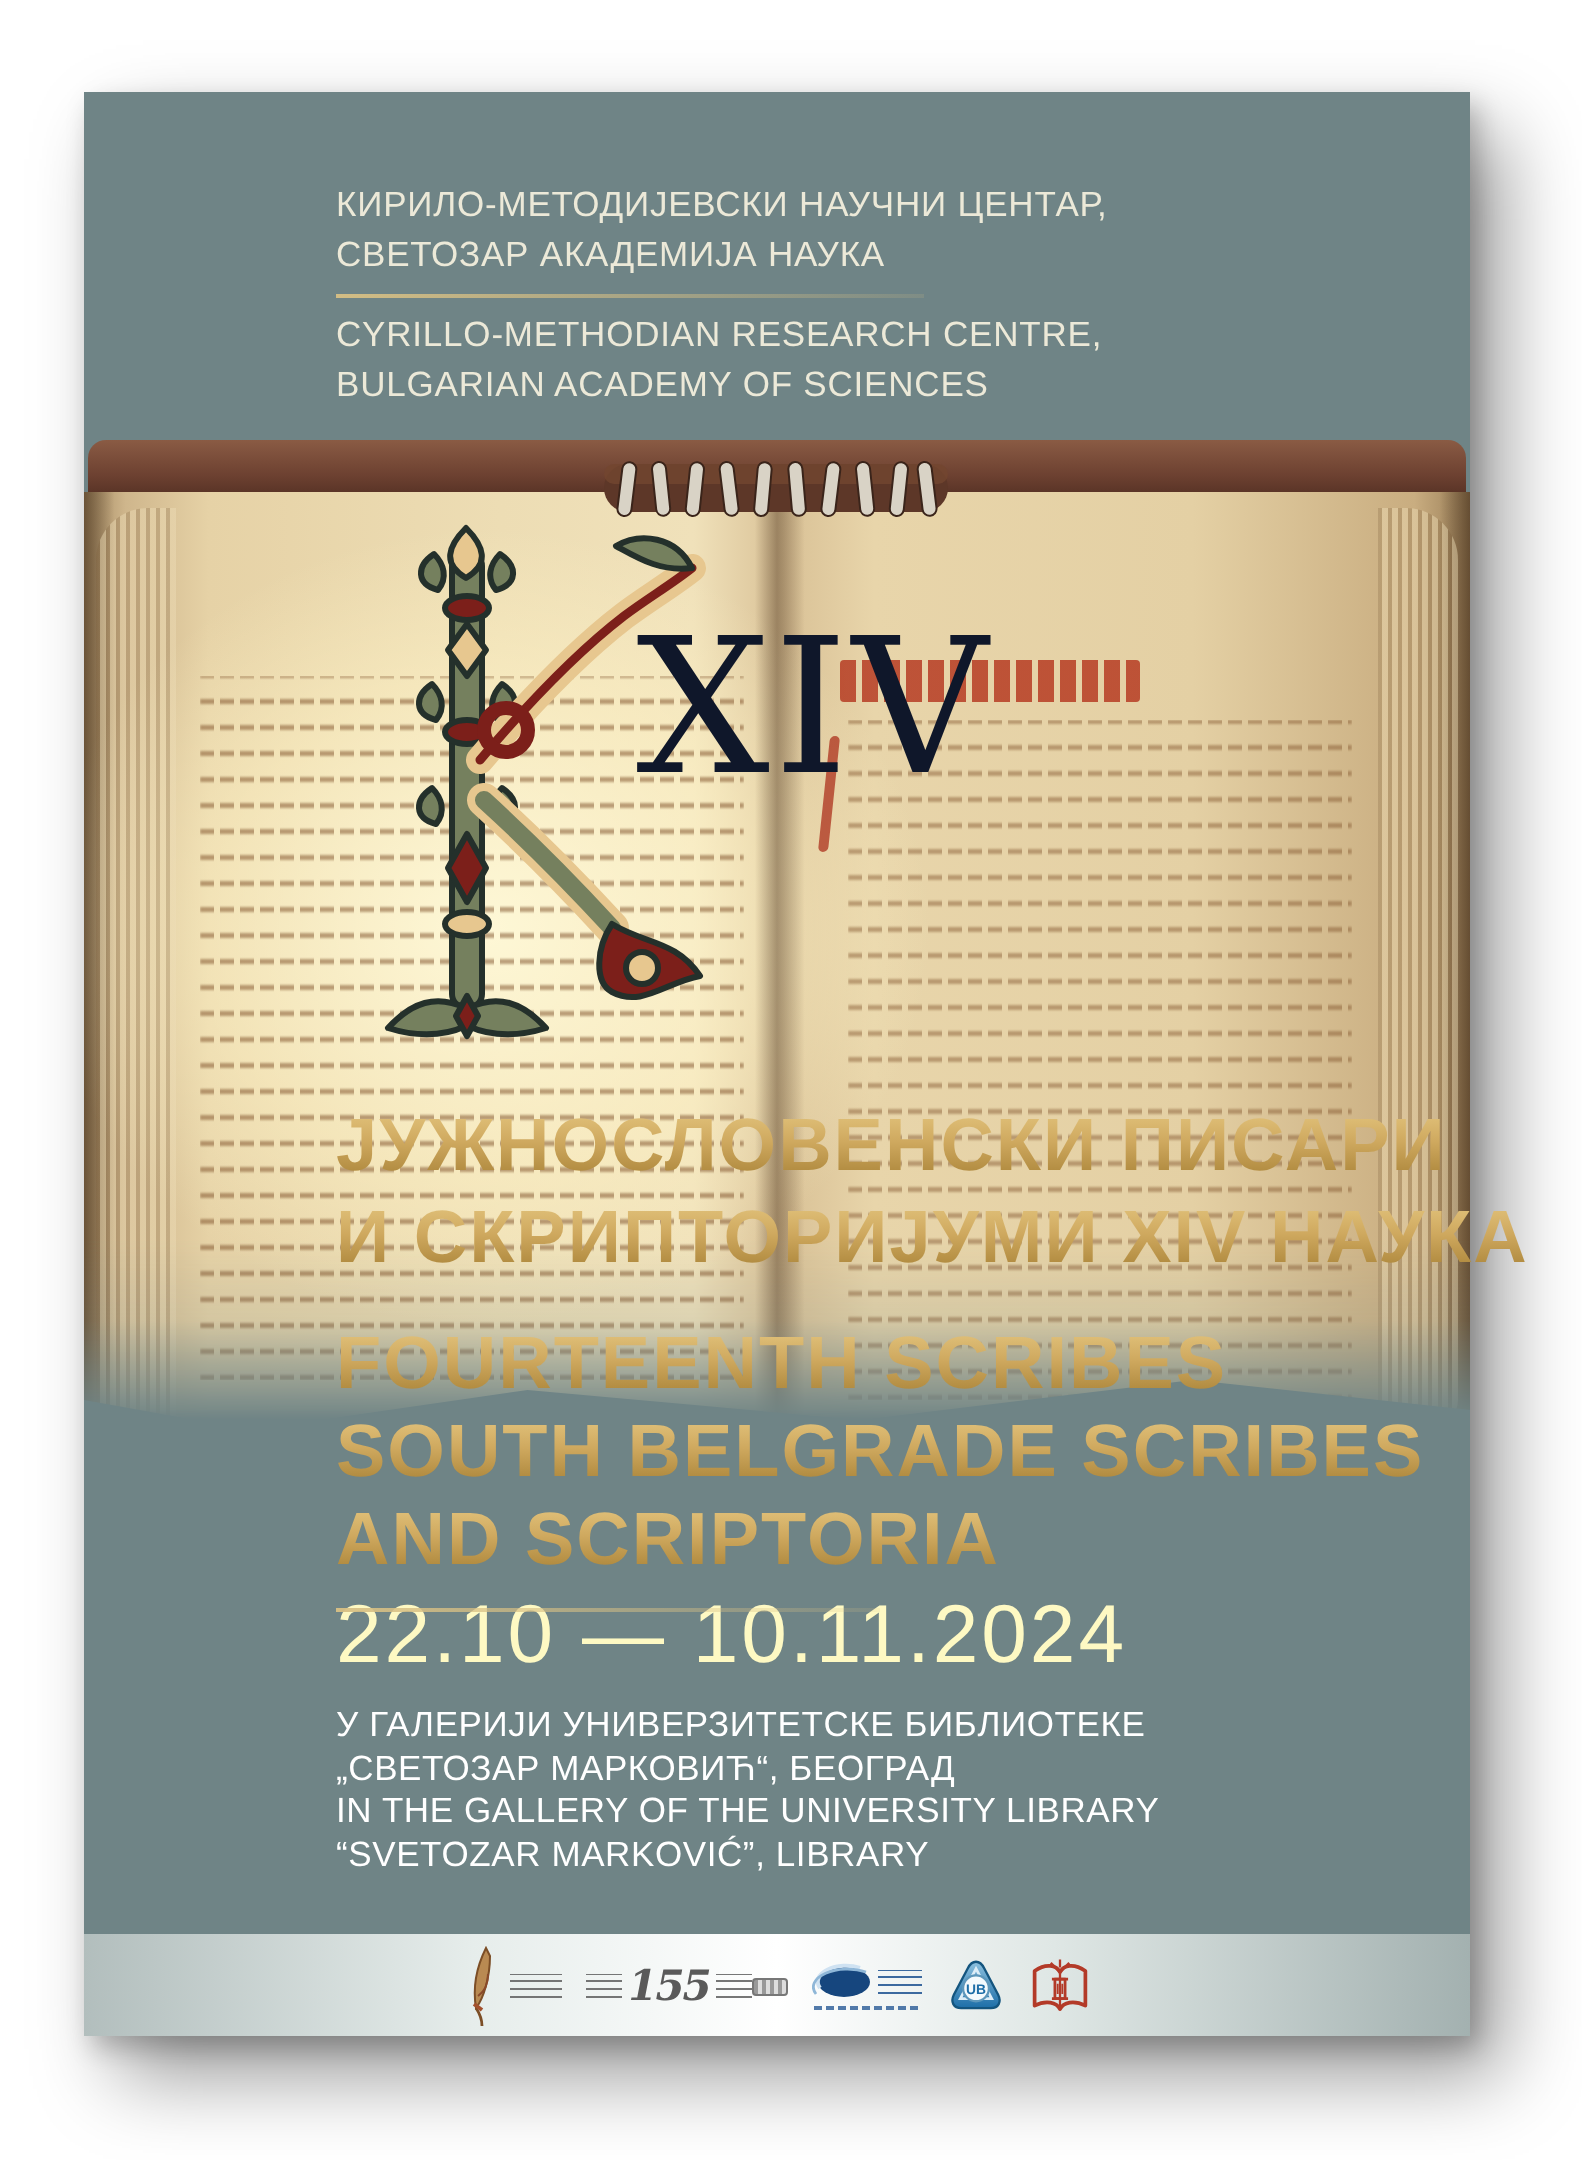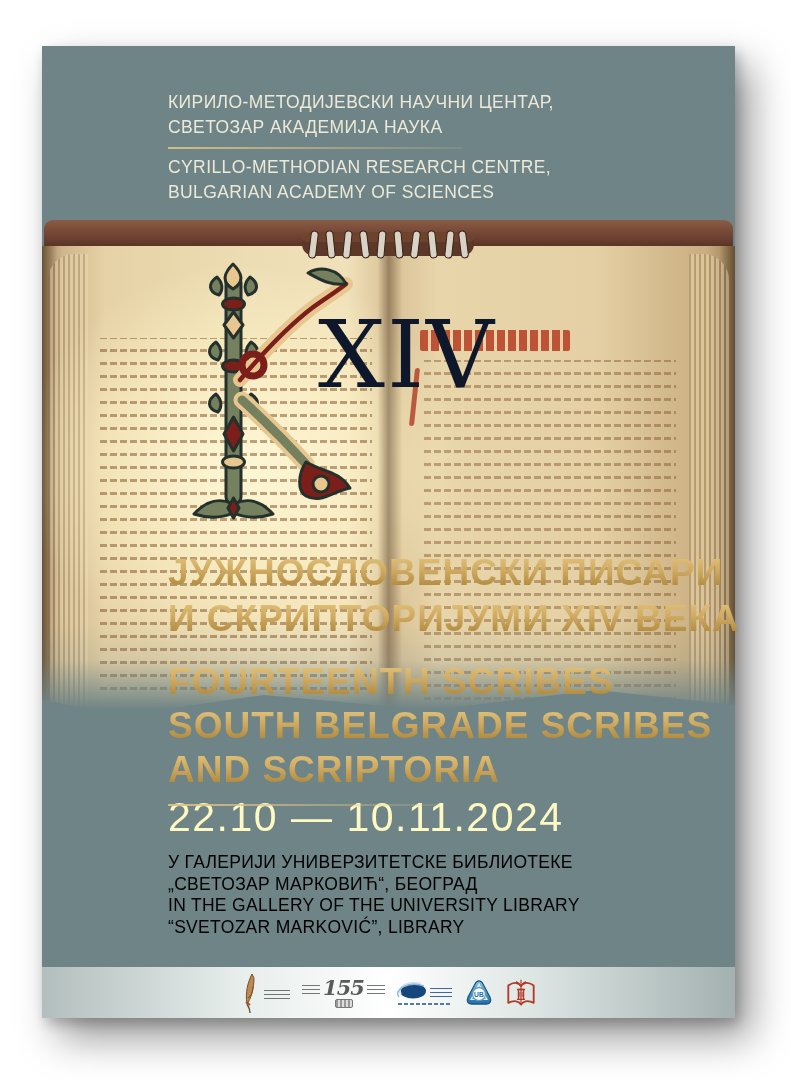--- a/index.html
+++ b/index.html
@@ -55,30 +55,30 @@
      background:linear-gradient(180deg,#e8cb85,#cfa95f 45%,#b28c41 78%,#dcbb72);
      -webkit-background-clip:text;background-clip:text;color:transparent;}
   .gold-sr{font-size:37px;line-height:46px;}
   .gold-en{font-size:37px;line-height:44px;}
   .gap{height:18px;}
   .title-divider{width:272px;height:1.5px;margin-top:12px;
      background:linear-gradient(90deg,rgba(216,192,132,.95),rgba(216,192,132,.15));}
   
   .dates{position:absolute;left:126px;top:748px;z-index:4;color:#fef9c3;
      font-size:41px;font-weight:300;letter-spacing:1.5px;white-space:nowrap;}
-  .venue{position:absolute;left:126px;top:806px;z-index:4;color:#000000;
+  .venue{position:absolute;left:126px;top:806px;z-index:4;color:#ffffff;
      font-size:17.5px;line-height:21.5px;letter-spacing:.3px;}
   
   .logo-band{position:absolute;left:0;bottom:0;width:693px;height:51px;z-index:6;
      background:linear-gradient(90deg,#b2bebd 0%,#e6edeb 28%,#ffffff 50%,#dfe7e5 70%,#a3b1b0 100%);
      display:flex;align-items:center;justify-content:center;gap:12px;}
   .logo-item{display:flex;align-items:center;gap:3px;}
   .microtext{background:repeating-linear-gradient(0deg,rgba(95,95,95,.85) 0 1.2px,transparent 1.2px 3.9px);}
   .microtext.blue{background:repeating-linear-gradient(0deg,rgba(40,90,150,.9) 0 1.2px,transparent 1.2px 3.9px);}
-  .bas155{display:flex;flex-direction:column;align-items:center;}
+  .bas155{display:flex;align-items:center;}
   .bas155 .row{display:flex;align-items:center;gap:3px;}
   .num155{font-family:"DejaVu Serif","Liberation Serif",serif;font-style:italic;font-weight:700;
      font-size:21px;color:#5a5a5a;line-height:20px;letter-spacing:-1px;}
   .bas-emblem{width:16px;height:7px;border:1px solid #777;border-radius:2px;margin-top:1px;
      background:repeating-linear-gradient(90deg,#999 0 2px,#ddd 2px 4px);}
   .fund{display:flex;flex-direction:column;align-items:center;}
   .fund .row{display:flex;align-items:center;gap:3px;}
   .fund-underline{width:52px;height:2px;margin-top:2px;
      background:repeating-linear-gradient(90deg,rgba(40,90,150,.8) 0 4px,transparent 4px 6px);}
 </style>
@@ -149,21 +149,21 @@
           <path d="M146 200 C162 210 178 208 190 226 C173 229 161 242 146 234 C137 229 138 212 146 200 Z" fill="#7c1f1a"></path>
           <circle cx="161" cy="222" r="8" fill="#e7c78f"></circle>
         </g>
       </svg>
     </div>
 
     <div class="roman">XIV</div>
 
     <div class="title-block">
       <div class="gold-line gold-sr">ЈУЖНОСЛОВЕНСКИ ПИСАРИ</div>
-      <div class="gold-line gold-sr">И СКРИПТОРИЈУМИ XIV ВЕКА</div>
+      <div class="gold-line gold-sr">И СКРИПТОРИЈУМИ XIV НАУКА</div>
       <div class="gap"></div>
       <div class="gold-line gold-en">FOURTEENTH SCRIBES</div>
       <div class="gold-line gold-en">SOUTH BELGRADE SCRIBES</div>
       <div class="gold-line gold-en">AND SCRIPTORIA</div>
       <div class="title-divider"></div>
     </div>
 
     <div class="dates">22.10 — 10.11.2024</div>
     <div class="venue">
       <div>У ГАЛЕРИЈИ УНИВЕРЗИТЕТСКЕ БИБЛИОТЕКЕ</div>

